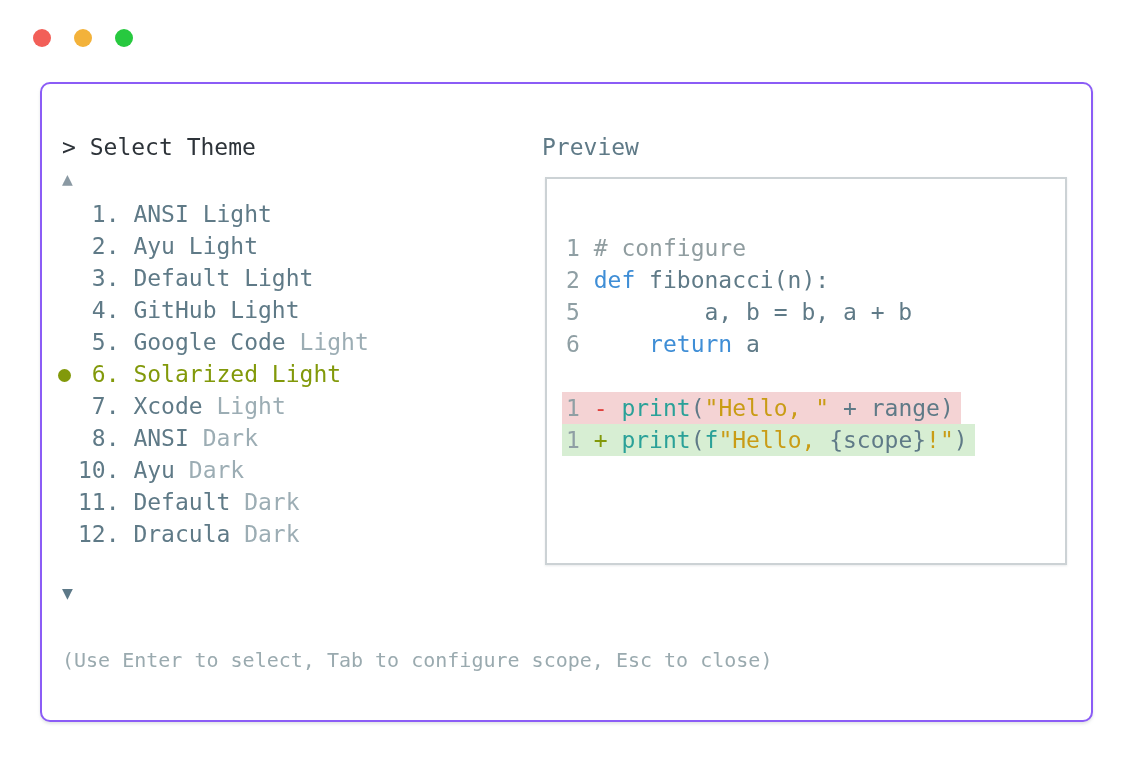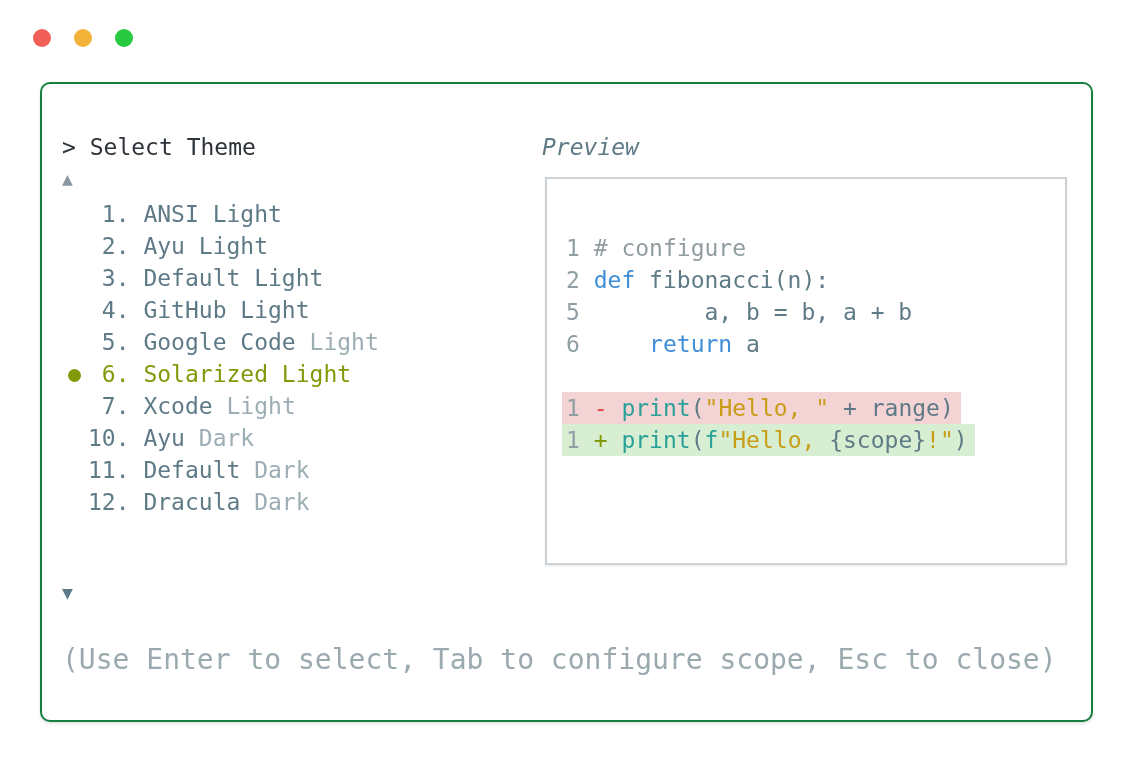--- a/index.html
+++ b/index.html
@@ -6,39 +6,39 @@
   body{
     width:1129px;height:757px;background:#ffffff;position:relative;overflow:hidden;
     font-family:"DejaVu Sans Mono","Liberation Mono",monospace;
   }
   
   .lights{position:absolute;left:33px;top:29px;display:flex;gap:23px;}
   .light{width:18px;height:18px;border-radius:50%;}
   
   .panel{
     position:absolute;left:40px;top:82px;width:1049px;height:636px;
-    border:2px solid #15803d;border-radius:10px;background:#ffffff;
+    border:2px solid #8b5cf6;border-radius:10px;background:#ffffff;
     box-shadow:0 2px 3px rgba(140,150,155,0.25);
   }
   .title-row{position:absolute;left:20px;top:50px;font-size:23px;line-height:26px;
     color:var(--header);white-space:pre;}
   .preview-label{position:absolute;left:500px;top:50px;font-size:23px;line-height:26px;
-    color:var(--slate);font-style:italic;}
+    color:var(--slate);}
   .scroll-arrow{position:absolute;left:20px;font-size:18px;line-height:18px;}
   .arrow-up{top:86px;color:var(--arrowUp);}
   .arrow-down{top:500px;color:var(--arrowDown);}
   
-  .theme-list{position:absolute;left:26px;top:114px;font-size:23px;}
+  .theme-list{position:absolute;left:16px;top:114px;font-size:23px;}
   .trow{height:32px;line-height:32px;white-space:pre;color:var(--slate);}
   .bullet{display:inline-block;width:13px;height:13px;border-radius:50%;
     background:var(--olive);margin-right:7px;vertical-align:baseline;}
   .trow .tsuffix{color:var(--dim);}
   .trow.sel .tnum,.trow.sel .tmain,.trow.sel .tsuffix{color:var(--olive);}
   
-  .hint{position:absolute;left:20px;top:560px;font-size:28px;line-height:32px;
+  .hint{position:absolute;left:20px;top:560px;font-size:20px;line-height:32px;
     color:var(--hint);white-space:pre;text-align:center;}
   
   .preview-box{
     position:absolute;left:503px;top:93px;width:518px;height:384px;
     border:2px solid #ccd2d5;background:#ffffff;box-shadow:0 1px 2px rgba(140,150,155,0.2);
   }
   .code-lines{position:absolute;left:19px;top:53px;font-size:23px;}
   .cline{height:32px;line-height:32px;white-space:pre;width:fit-content;
     padding:0 7px 0 4px;margin-left:-4px;color:var(--base);}
   .lnum{display:inline-block;min-width:1ch;margin-right:1ch;color:var(--lnum);}
@@ -71,20 +71,21 @@
   <div class="scroll-arrow arrow-up">▲</div>
 
   <div class="theme-list">
       <div class="trow"><span class="bullet" style="visibility: hidden;"></span><span class="tnum"> 1.</span><span class="tmain"> ANSI Light</span><span class="tsuffix"></span></div>
       <div class="trow"><span class="bullet" style="visibility: hidden;"></span><span class="tnum"> 2.</span><span class="tmain"> Ayu Light</span><span class="tsuffix"></span></div>
       <div class="trow"><span class="bullet" style="visibility: hidden;"></span><span class="tnum"> 3.</span><span class="tmain"> Default Light</span><span class="tsuffix"></span></div>
       <div class="trow"><span class="bullet" style="visibility: hidden;"></span><span class="tnum"> 4.</span><span class="tmain"> GitHub Light</span><span class="tsuffix"></span></div>
       <div class="trow"><span class="bullet" style="visibility: hidden;"></span><span class="tnum"> 5.</span><span class="tmain"> Google Code</span><span class="tsuffix"> Light</span></div>
       <div class="trow sel"><span class="bullet"></span><span class="tnum"> 6.</span><span class="tmain"> Solarized Light</span><span class="tsuffix"></span></div>
       <div class="trow"><span class="bullet" style="visibility: hidden;"></span><span class="tnum"> 7.</span><span class="tmain"> Xcode</span><span class="tsuffix"> Light</span></div>
+      <div class="trow"><span class="bullet" style="visibility: hidden;"></span><span class="tnum"> 8.</span><span class="tmain"> ANSI</span><span class="tsuffix"> Dark</span></div>
       <div class="trow"><span class="bullet" style="visibility: hidden;"></span><span class="tnum">10.</span><span class="tmain"> Ayu</span><span class="tsuffix"> Dark</span></div>
       <div class="trow"><span class="bullet" style="visibility: hidden;"></span><span class="tnum">11.</span><span class="tmain"> Default</span><span class="tsuffix"> Dark</span></div>
       <div class="trow"><span class="bullet" style="visibility: hidden;"></span><span class="tnum">12.</span><span class="tmain"> Dracula</span><span class="tsuffix"> Dark</span></div>
     </div>
 
   <div class="scroll-arrow arrow-down">▼</div>
 
   <div class="hint">(Use Enter to select, Tab to configure scope, Esc to close)</div>
 
   <div class="preview-box">

